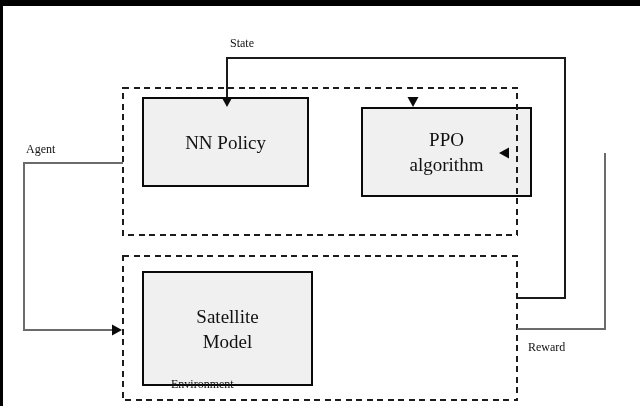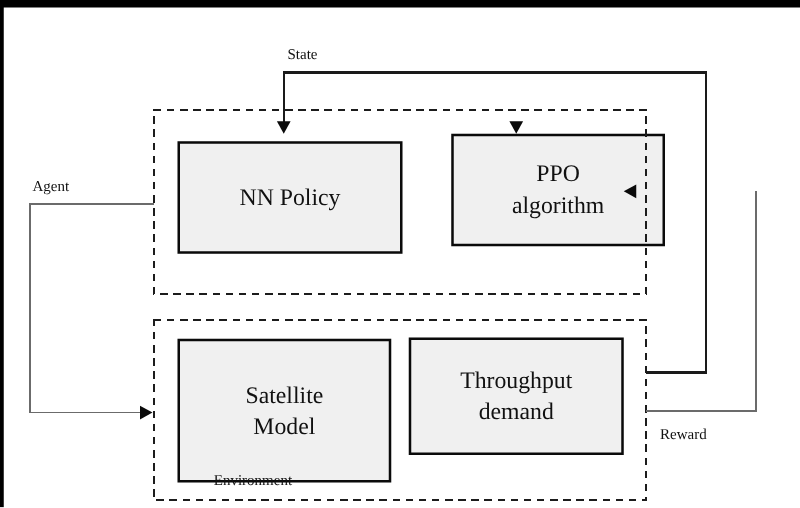--- a/index.html
+++ b/index.html
@@ -36,21 +36,21 @@
     display: flex;
     align-items: center;
     justify-content: center;
   }
   .node-label {
     font-size: 19px;
     line-height: 25px;
     text-align: center;
     white-space: pre-line;
   }
-  #nn-policy-box   { left: 142px; top: 113px; width: 180px; height: 90px; }
+  #nn-policy-box   { left: 142px; top: 97px; width: 167px; height: 90px; }
   #ppo-box         { left: 327px; top: 107px; width: 171px; height: 90px; margin-left: 34px; }
   #satellite-box   { left: 142px; top: 271px; width: 171px; height: 115px; }
   #throughput-box  { left: 327px; top: 270px; width: 172px; height: 94px; }
   .signal-label {
     position: absolute;
     font-size: 12px;
     line-height: 22px;
     white-space: nowrap;
   }
   #state-label       { left: 230px; top: 32px; }
@@ -96,24 +96,20 @@
     <div class="node-label">NN Policy</div>
   </div>
   <div class="node-box" id="ppo-box">
     <div class="node-label">PPO
 algorithm</div>
   </div>
   <div class="node-box" id="satellite-box">
     <div class="node-label">Satellite
 Model</div>
   </div>
-  <div class="node-box" id="throughput-box">
-    <div class="node-label">Throughput
-demand</div>
-  </div>
 
   <svg id="connector-layer" width="640" height="406" viewBox="0 0 640 406">
 
     <rect class="dashed-rect" x="123" y="88" width="394" height="147" shape-rendering="crispEdges"></rect>
     <rect class="dashed-rect" x="123" y="256" width="394" height="144" shape-rendering="crispEdges"></rect>
 
     <polyline class="state-line" points="517,298 565,298 565,58 227,58 227,100" shape-rendering="crispEdges"></polyline>
     <polygon class="arrow-head" points="221.5,97 232.5,97 227,107"></polygon>
     <polygon class="arrow-head" points="407.5,97 418.5,97 413,107"></polygon>
 

